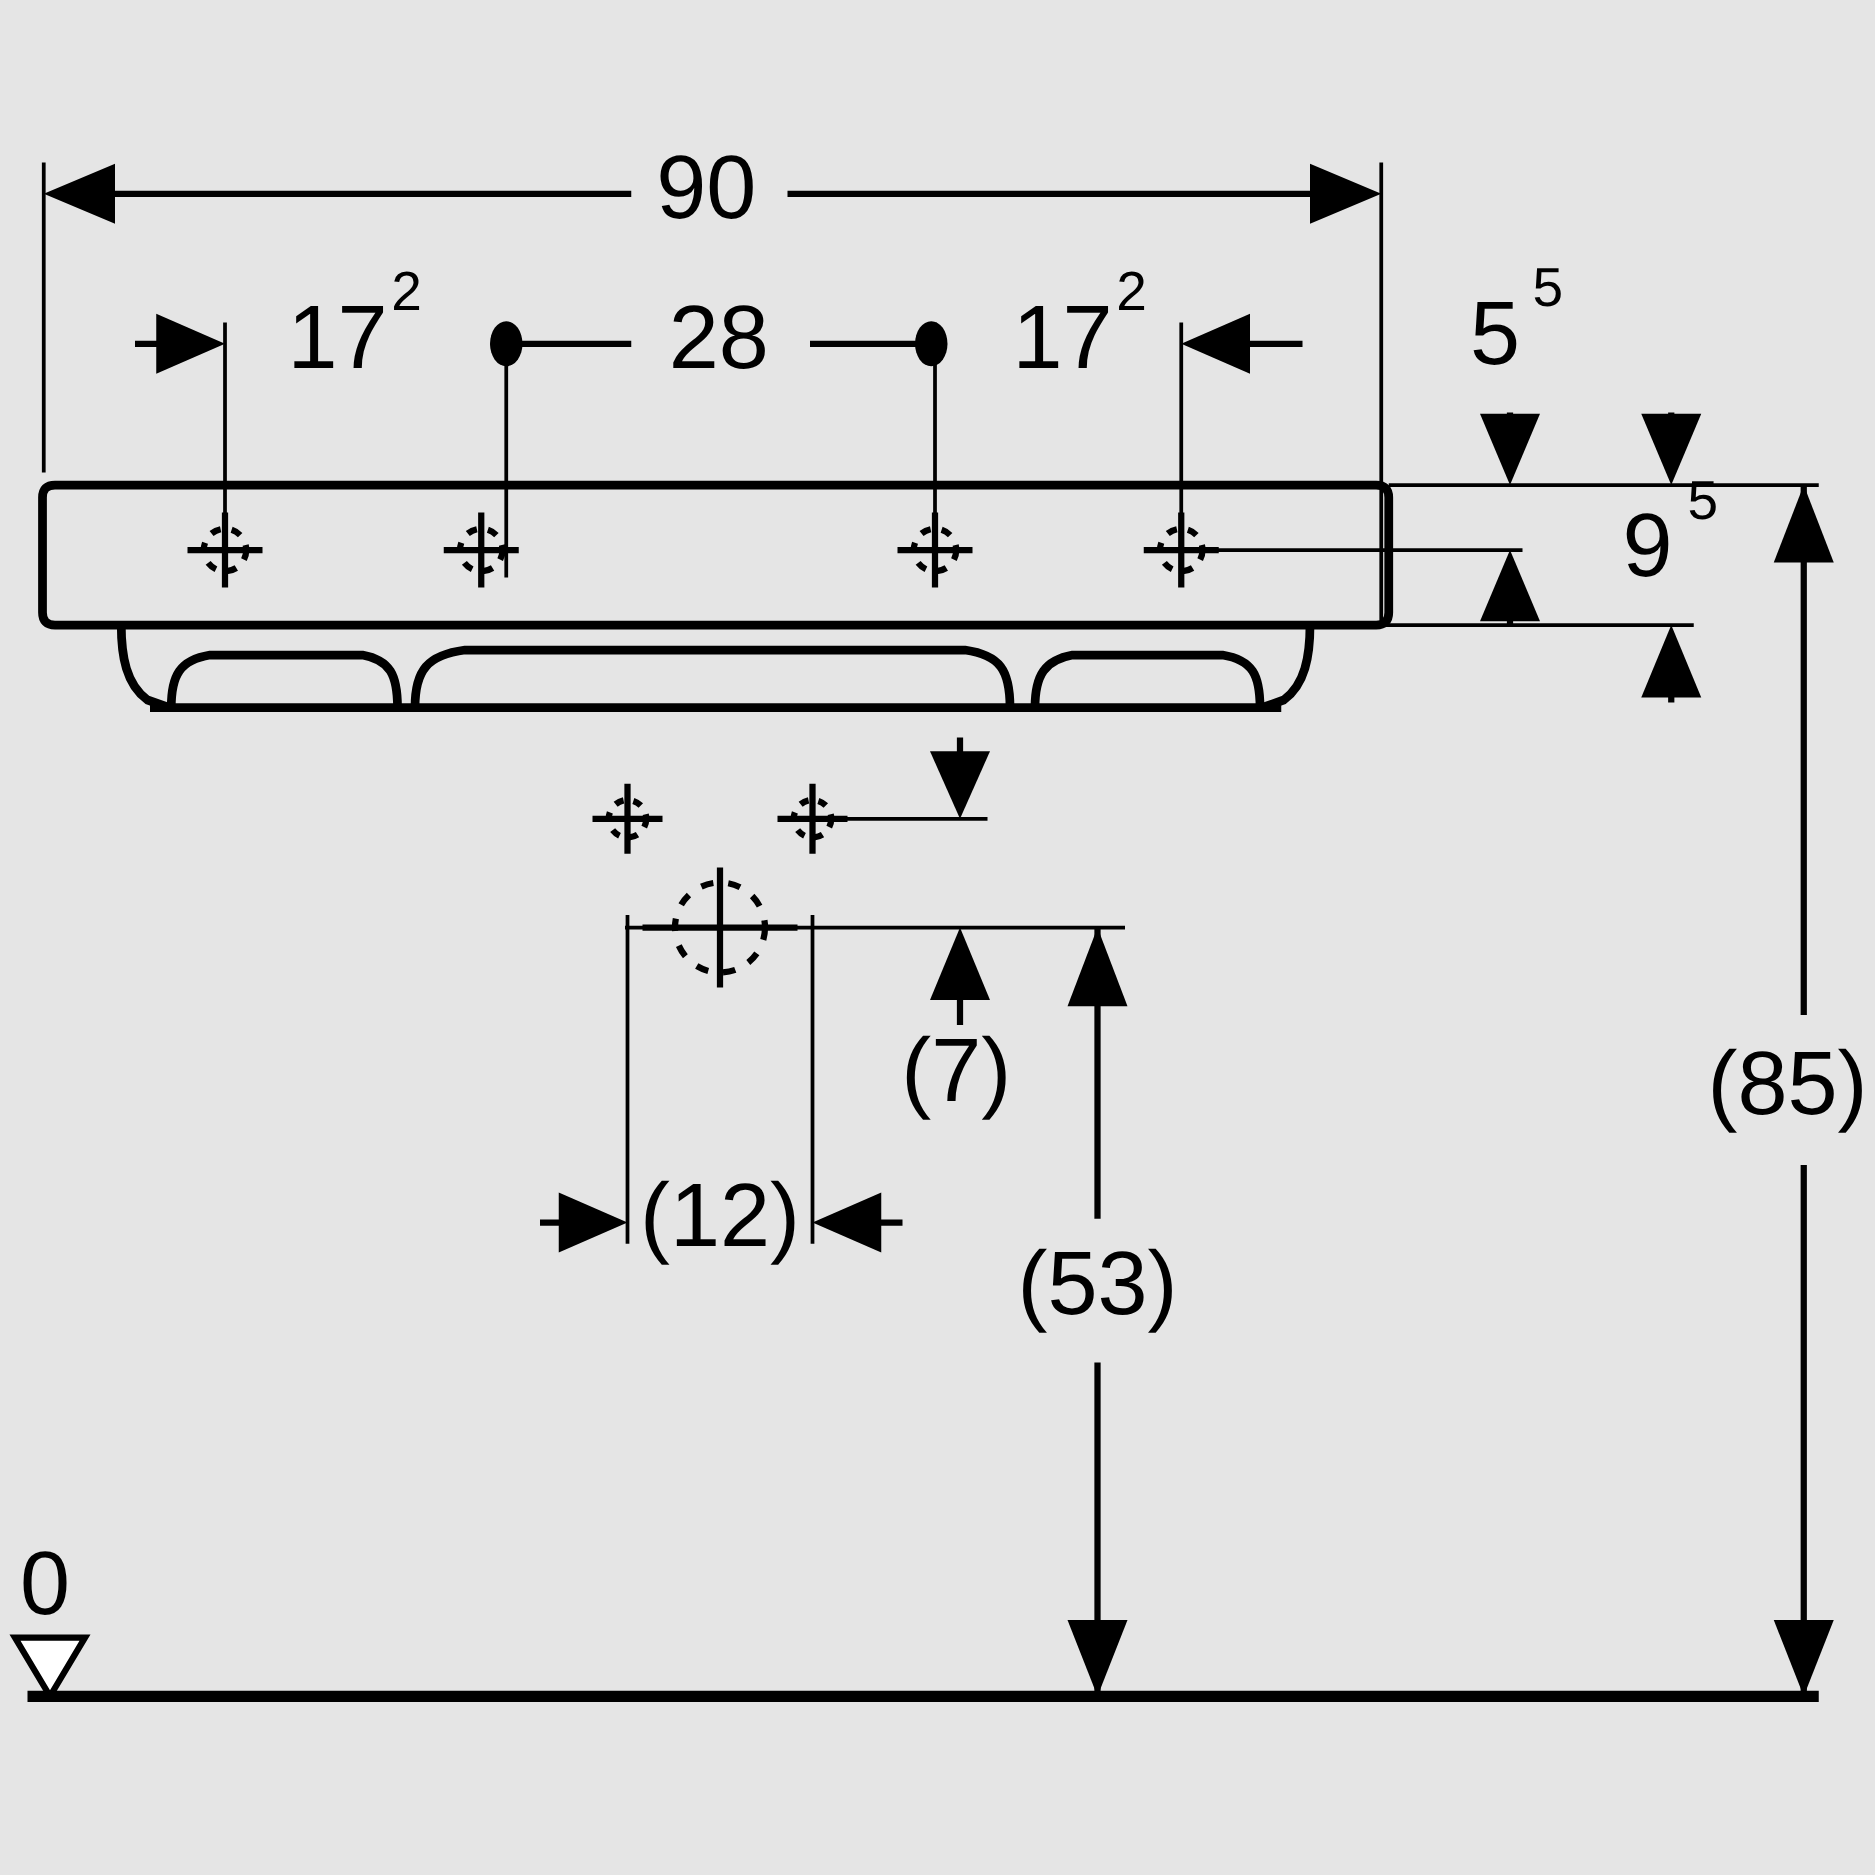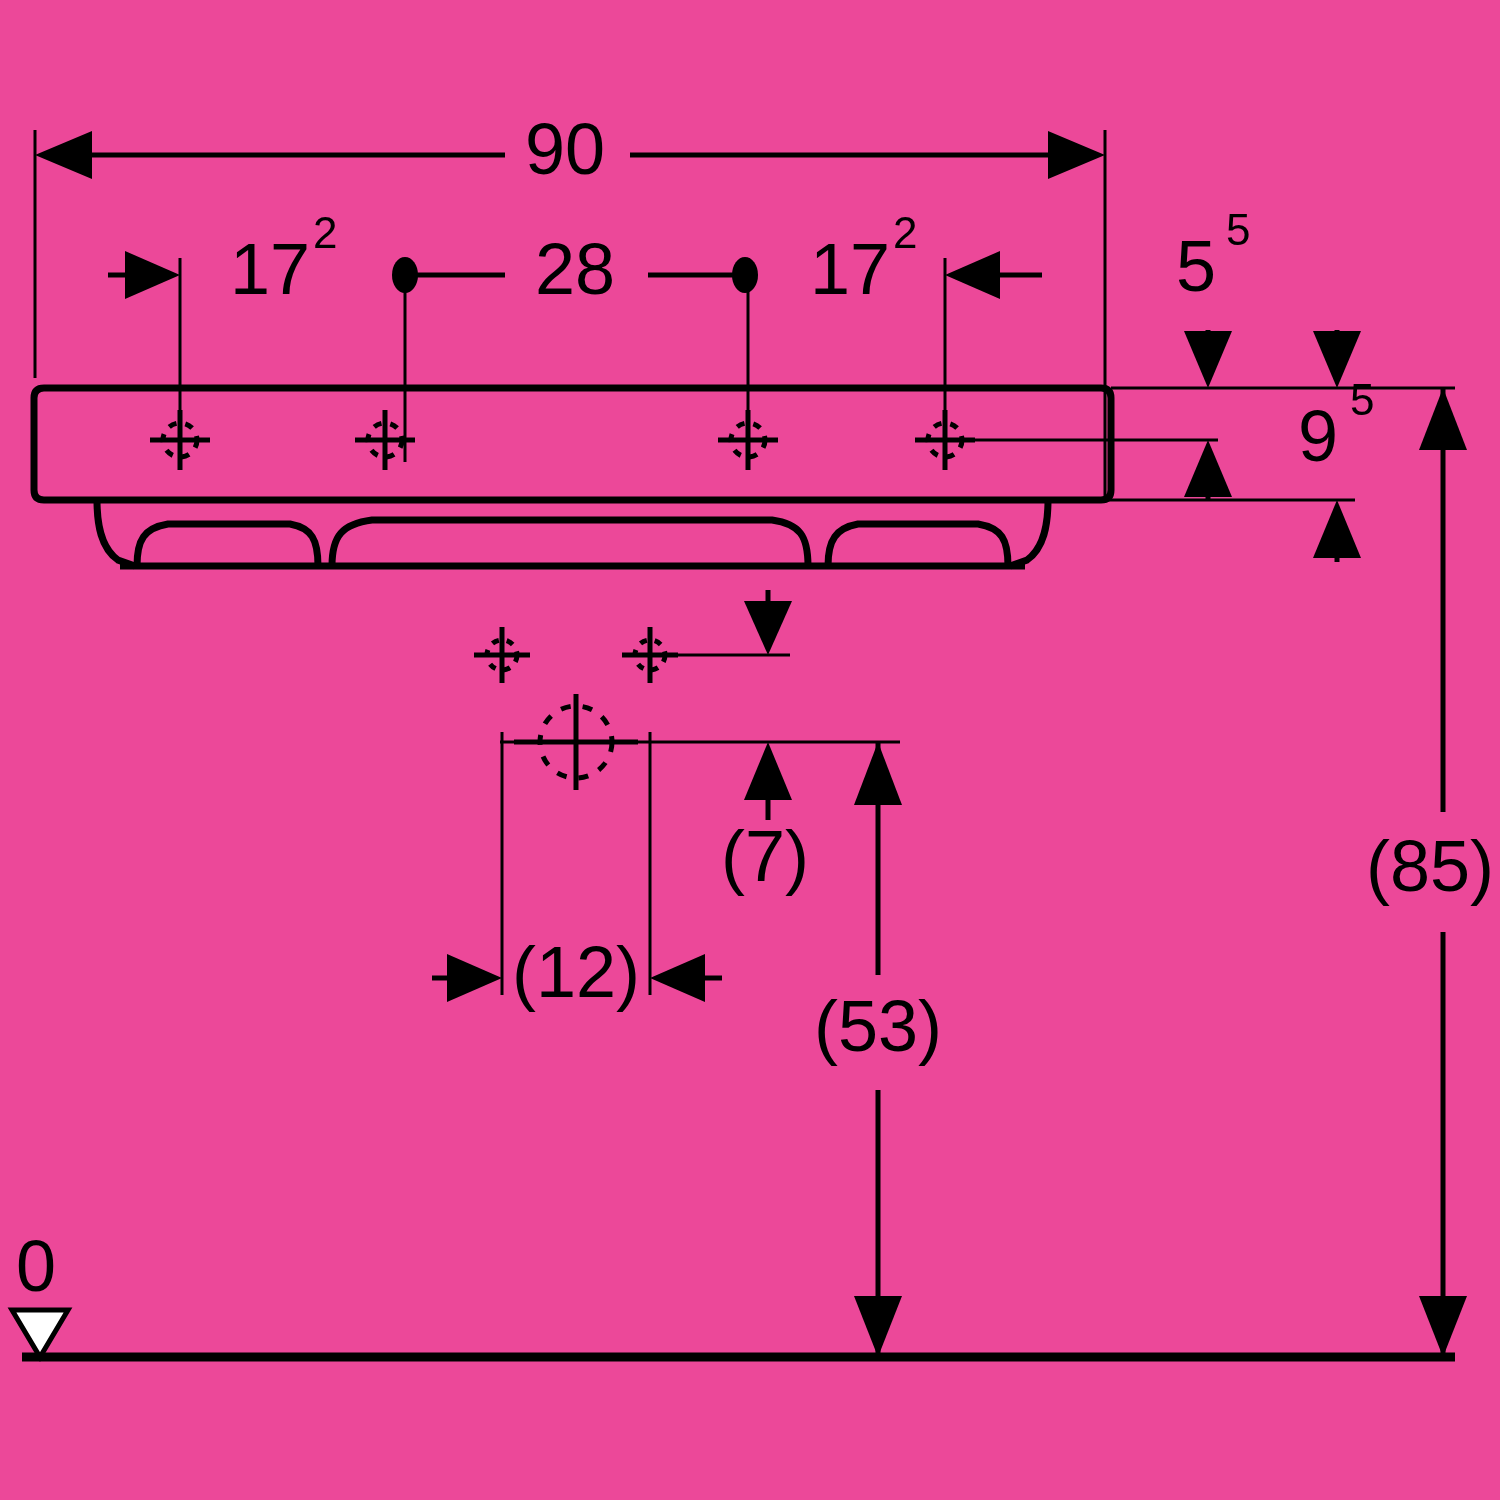--- a/index.html
+++ b/index.html
@@ -8,21 +8,21 @@
     padding: 0;
     background: #ffffff;
   }
   body {
     font-family: "Liberation Sans", sans-serif;
   }
   #drawing-root {
     position: relative;
     width: 1500px;
     height: 1500px;
-    background: #ec4899;
+    background: #e5e5e5;
     overflow: hidden;
   }
   svg#tech-drawing {
     display: block;
     width: 1500px;
     height: 1500px;
   }
   .dim-text {
     font-family: "Liberation Sans", sans-serif;
     font-size: 72px;

